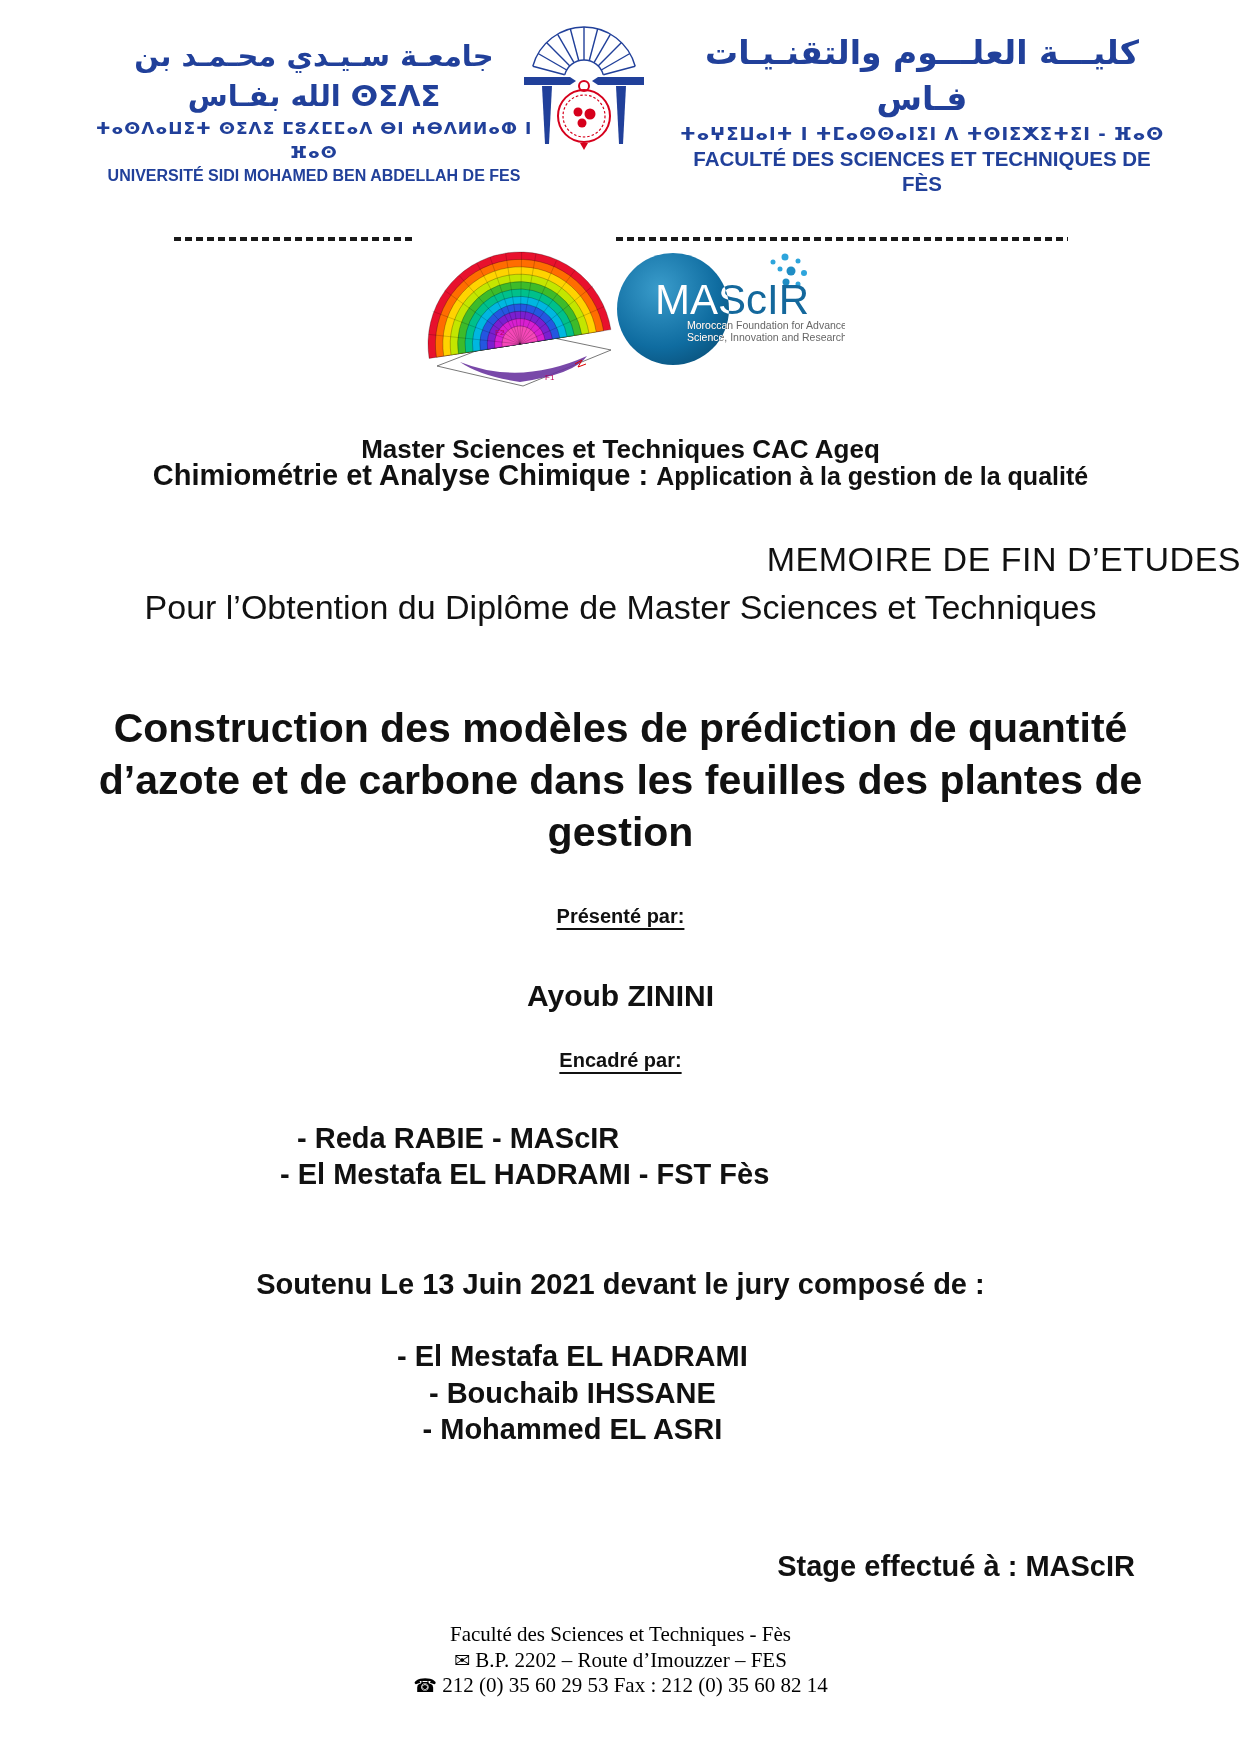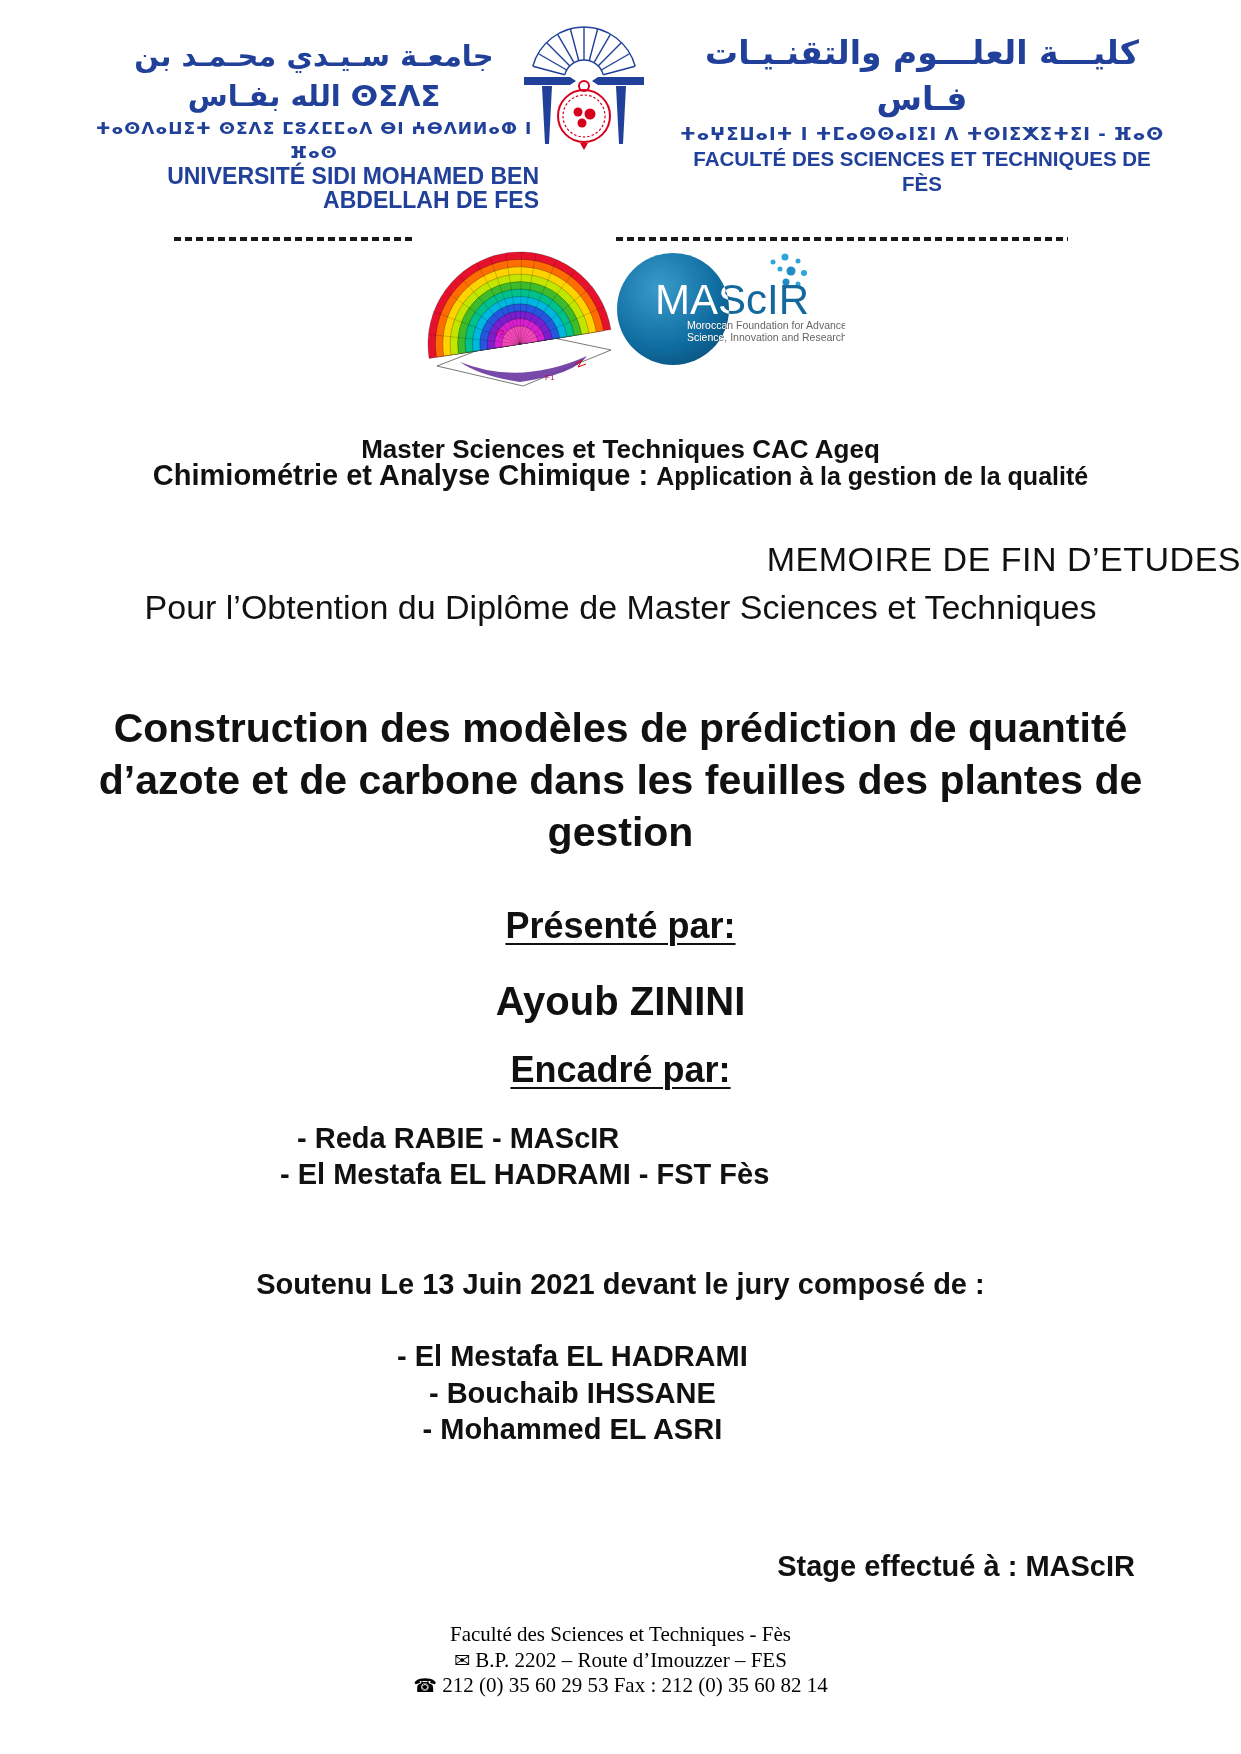--- a/index.html
+++ b/index.html
@@ -14,40 +14,40 @@
   .hdr-block{color:#21409a; text-align:center;}
   .hdr-left{left:89px; top:36px; width:450px;}
   .hdr-right{left:676px; top:30px; width:492px;}
   .ar{font-family:"DejaVu Sans", sans-serif; font-weight:bold; direction:rtl;}
   .hdr-left .ar{font-size:29px; line-height:40px;}
   .hdr-right .ar{font-size:33px; line-height:46px;}
   .tif{font-family:"DejaVu Sans", sans-serif; font-weight:bold;}
   .hdr-left .tif{font-size:17px; line-height:24px; letter-spacing:1px;}
   .hdr-right .tif{font-size:18px; line-height:24px; letter-spacing:1px;}
   .lat{font-weight:bold;}
-  .hdr-left .lat{font-size:23px; line-height:24px;text-align:right;}
+  .hdr-left .lat{font-size:16px; line-height:24px;}
   .hdr-right .lat{font-size:20.5px; line-height:25px;}
   .annee{left:700px; top:166px; width:440px; text-align:center;
          font-size:26px; font-weight:bold; color:#151515;}
   
   .dash{top:237px; height:4px;
         background:repeating-linear-gradient(90deg,#1a1a1a 0 7px,transparent 7px 11px);}
   .dash-left{left:174px; width:240px;}
   .dash-right{left:616px; width:452px;}
   
   .program1{top:434px; font-size:26px; font-weight:bold;}
   .program2{top:459px; font-size:29px; font-weight:bold;}
   .program2 .sub{font-size:25px;}
   .memoire1{top:540px; font-size:34px; font-weight:400; letter-spacing:.5px;text-align:right;}
   .memoire2{top:588px; font-size:34px; font-weight:400;}
   .bigtitle{top:702px; font-size:41px; font-weight:bold; line-height:52px;}
-  .label-underline{font-size:36px; font-weight:bold; text-decoration:underline;
+  .label-underline{font-size:20px; font-weight:bold; text-decoration:underline;
                    text-decoration-thickness:2px; text-underline-offset:5px;text-align:center;}
   .presente{top:905px;}
-  .author{top:979px; font-size:40px; font-weight:bold;}
+  .author{top:979px; font-size:30px; font-weight:bold;}
   .encadre{top:1049px;}
   .supervisors{left:280px; top:1120px; font-size:29px; font-weight:bold; line-height:36px; text-align:left;}
   .supervisors .first{padding-left:17px;}
   .soutenu{top:1268px; font-size:29px; font-weight:bold;}
   .jury{left:397px; top:1338px; font-size:29px; font-weight:bold; line-height:36.5px; text-align:center;}
   .stage{right:106px; top:1550px; font-size:29px; font-weight:bold; text-align:right;}
   
   .footer{top:1622px; font-family:"Liberation Serif", serif; font-size:21px;
           line-height:25.5px; color:#000;}
   .f-icon{font-family:"DejaVu Sans", sans-serif; font-size:19px;}

